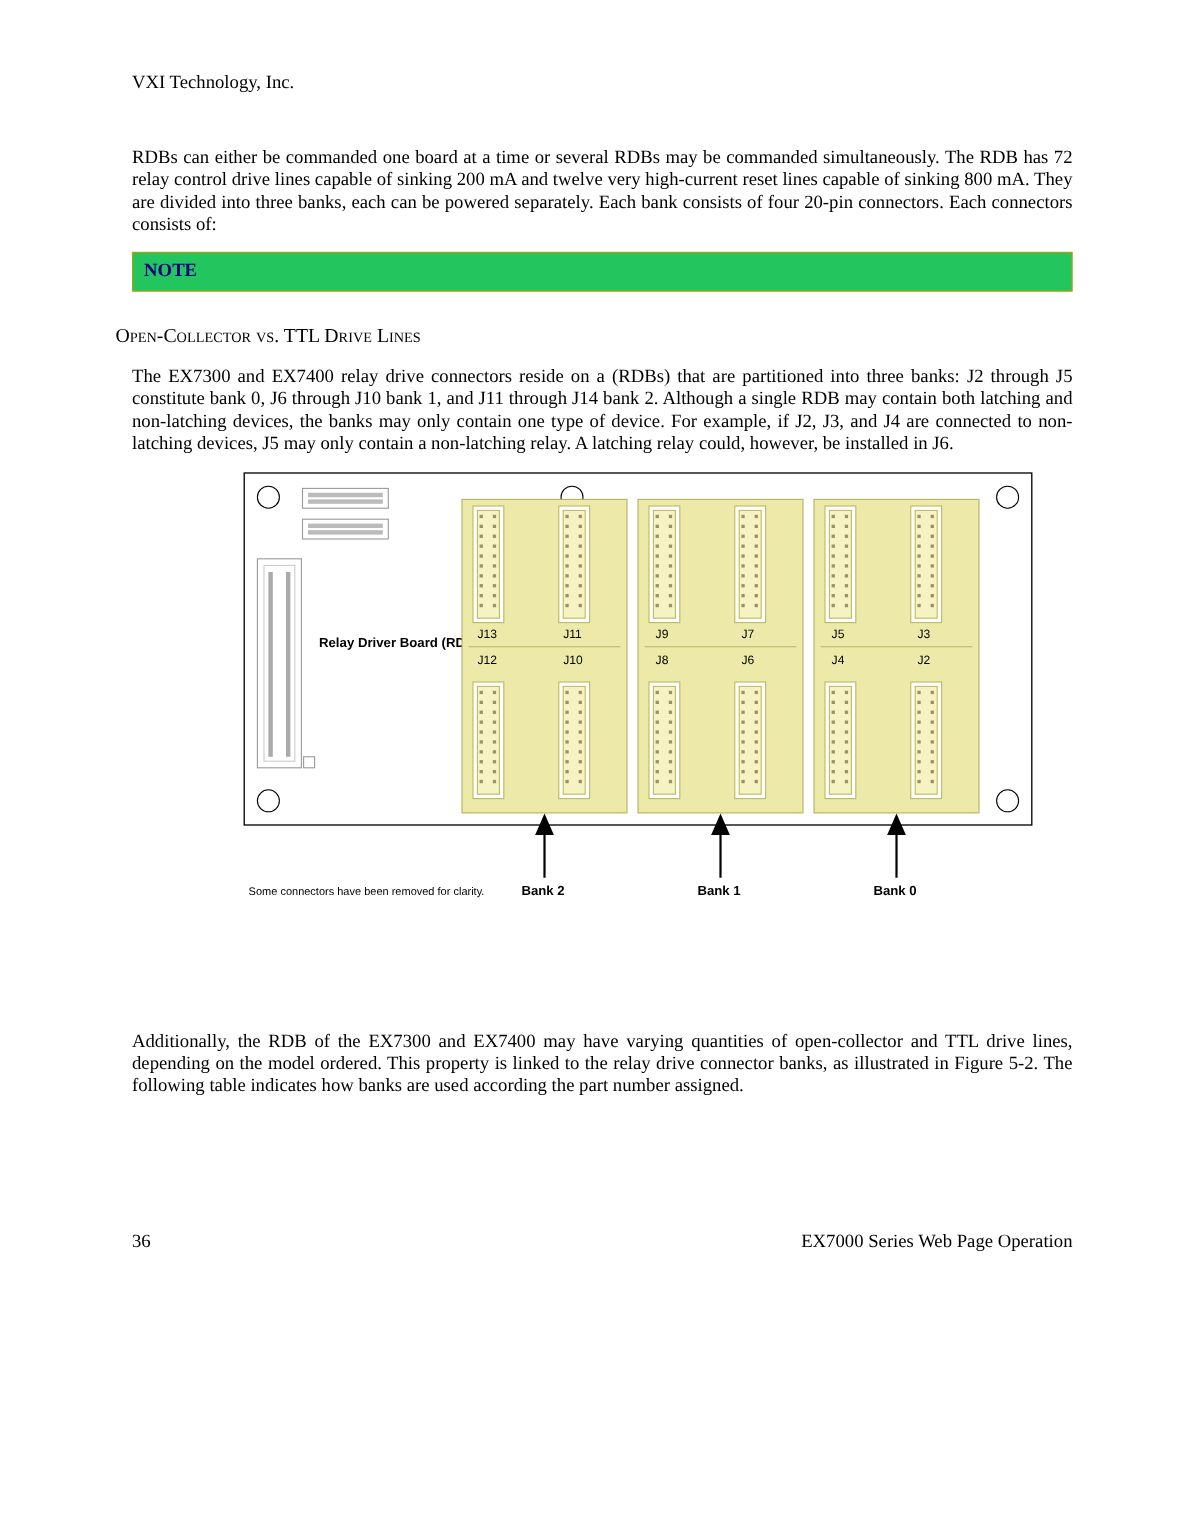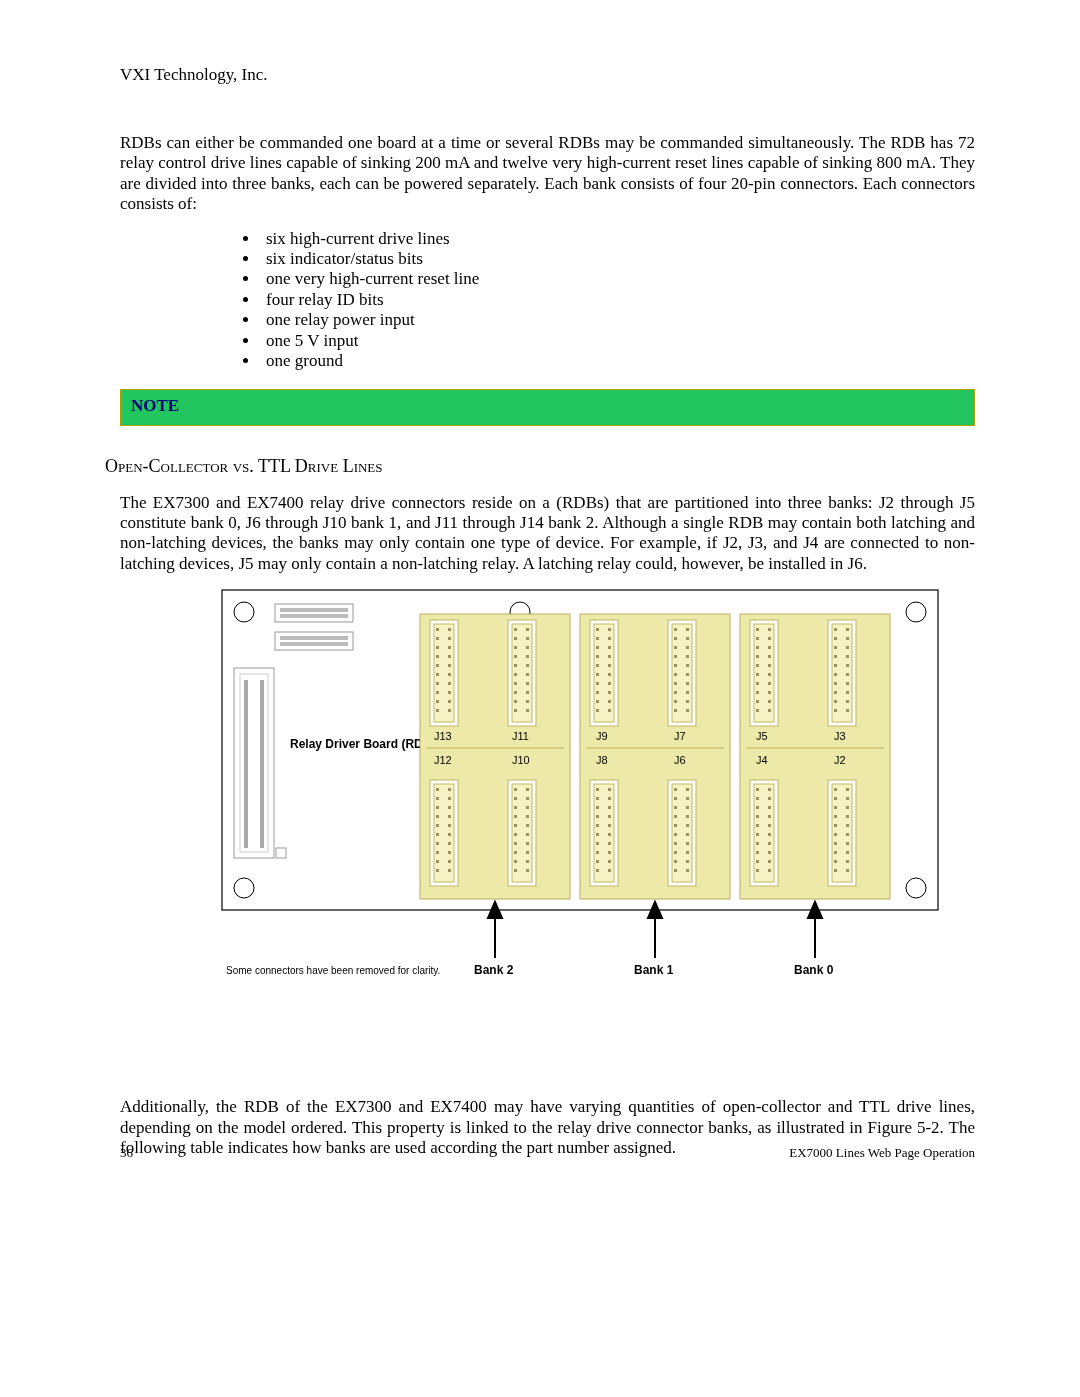--- a/index.html
+++ b/index.html
@@ -87,44 +87,35 @@
   }
   .rdb-label {
     font-family: Arial, sans-serif;
     font-size: 12px;
     font-weight: bold;
   }
   .footer {
     position: absolute;
     left: 120px;
     right: 105px;
-    bottom: 38px;
-    font-size: 13px;
+    bottom: 60px;
+    font-size: 17px;
     display: flex;
     justify-content: space-between;
   }
 </style>
 </head>
 <body>
 
 <div class="page">
 
   <div class="header-company">VXI Technology, Inc.</div>
 
   <p class="para indented">RDBs can either be commanded one board at a time or several RDBs may be commanded simultaneously. The RDB has 72 relay control drive lines capable of sinking 200 mA and twelve very high-current reset lines capable of sinking 800 mA. They are divided into three banks, each can be powered separately. Each bank consists of four 20-pin connectors. Each connectors consists of:</p>
 
-  <ul class="connector-list">
-    <li>six high-current drive lines</li>
-    <li>six indicator/status bits</li>
-    <li>one very high-current reset line</li>
-    <li>four relay ID bits</li>
-    <li>one relay power input</li>
-    <li>one 5 V input</li>
-    <li>one ground</li>
-  </ul>
 
   <div class="note-box">
     <div class="note-label">NOTE</div>
   </div>
 
   <div class="section-heading">Open-Collector vs. TTL Drive Lines</div>
 
   <p class="para indented">The EX7300 and EX7400 relay drive connectors reside on a  (RDBs) that are partitioned into three banks: J2 through J5 constitute bank 0, J6 through J10 bank 1, and J11 through J14 bank 2. Although a single RDB may contain both latching and non-latching devices, the banks may only contain one type of device. For example, if J2, J3, and J4 are connected to non-latching devices, J5 may only contain a non-latching relay. A latching relay could, however, be installed in J6.</p>
 
   <div class="figure-wrap">
@@ -319,16 +310,16 @@
 
       <text x="6" y="386" class="footnote-in-svg">Some connectors have been removed for clarity.</text>
     </svg>
 
   </div>
 
   <p class="para indented" style="margin-top:109px;">Additionally, the RDB of the EX7300 and EX7400 may have varying quantities of open-collector and TTL drive lines, depending on the model ordered. This property is linked to the relay drive connector banks, as illustrated in Figure 5-2. The following table indicates how banks are used according the part number assigned.</p>
 
   <div class="footer">
     <span>36</span>
-    <span>EX7000 Lines Web Page Operation</span>
+    <span>EX7000 Series Web Page Operation</span>
   </div>
 
 </div>
 
 </body></html>

